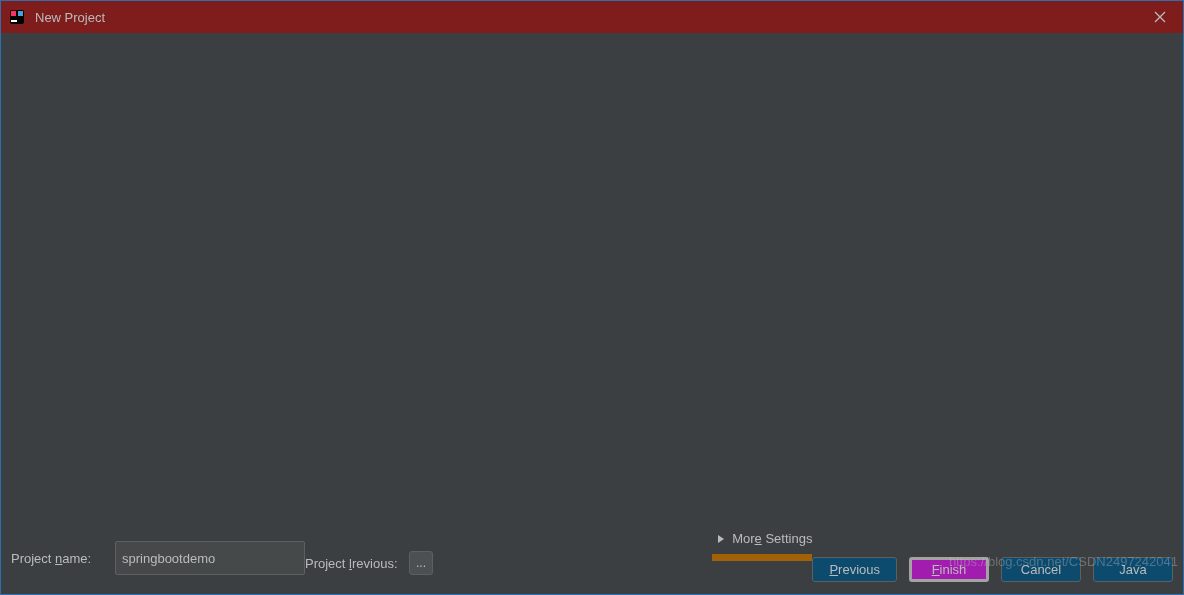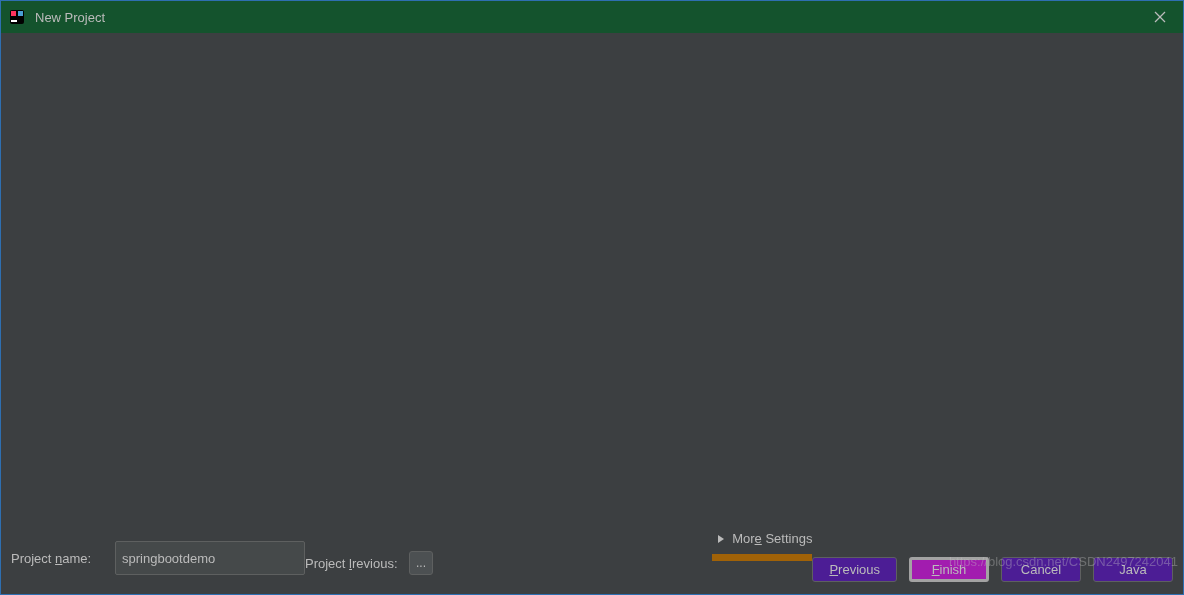--- a/index.html
+++ b/index.html
@@ -15,21 +15,21 @@
       font-size: 13px;
       color: #bbbbbb;
       overflow: hidden;
       border: 1px solid #2e6fb1;
     }
     .titlebar {
       display: flex;
       align-items: center;
       height: 32px;
       padding: 0 8px;
-      background: #14532d;
+      background: #7f1d1d;
     }
     .app-icon {
       width: 16px;
       height: 16px;
       margin-right: 10px;
       display: flex;
       align-items: center;
       justify-content: center;
     }
     .title-text {
@@ -123,21 +123,21 @@
     }
     .button-row {
       display: flex;
       justify-content: flex-end;
       gap: 12px;
       padding-bottom: 4px;
     }
     .btn {
       min-width: 80px;
       height: 25px;
-      background: #4c1d95;
+      background: #0c4a6e;
       border: 1px solid #5e6060;
       border-radius: 3px;
       color: #bbbbbb;
       font-size: 13px;
       cursor: pointer;
       display: flex;
       align-items: center;
       justify-content: center;
       padding: 0 16px;
     }

